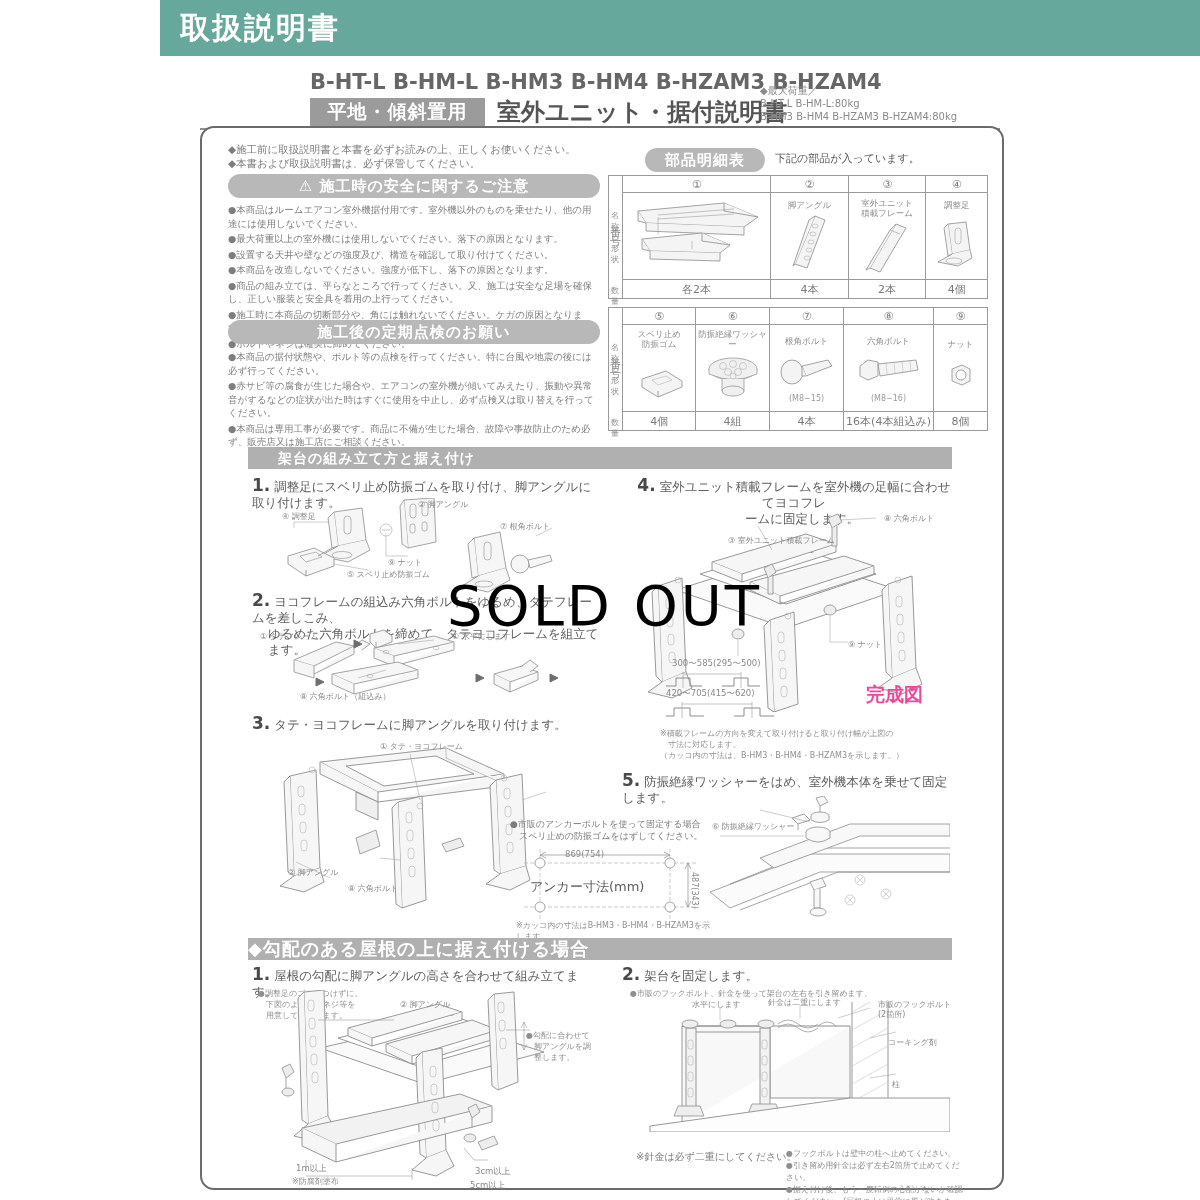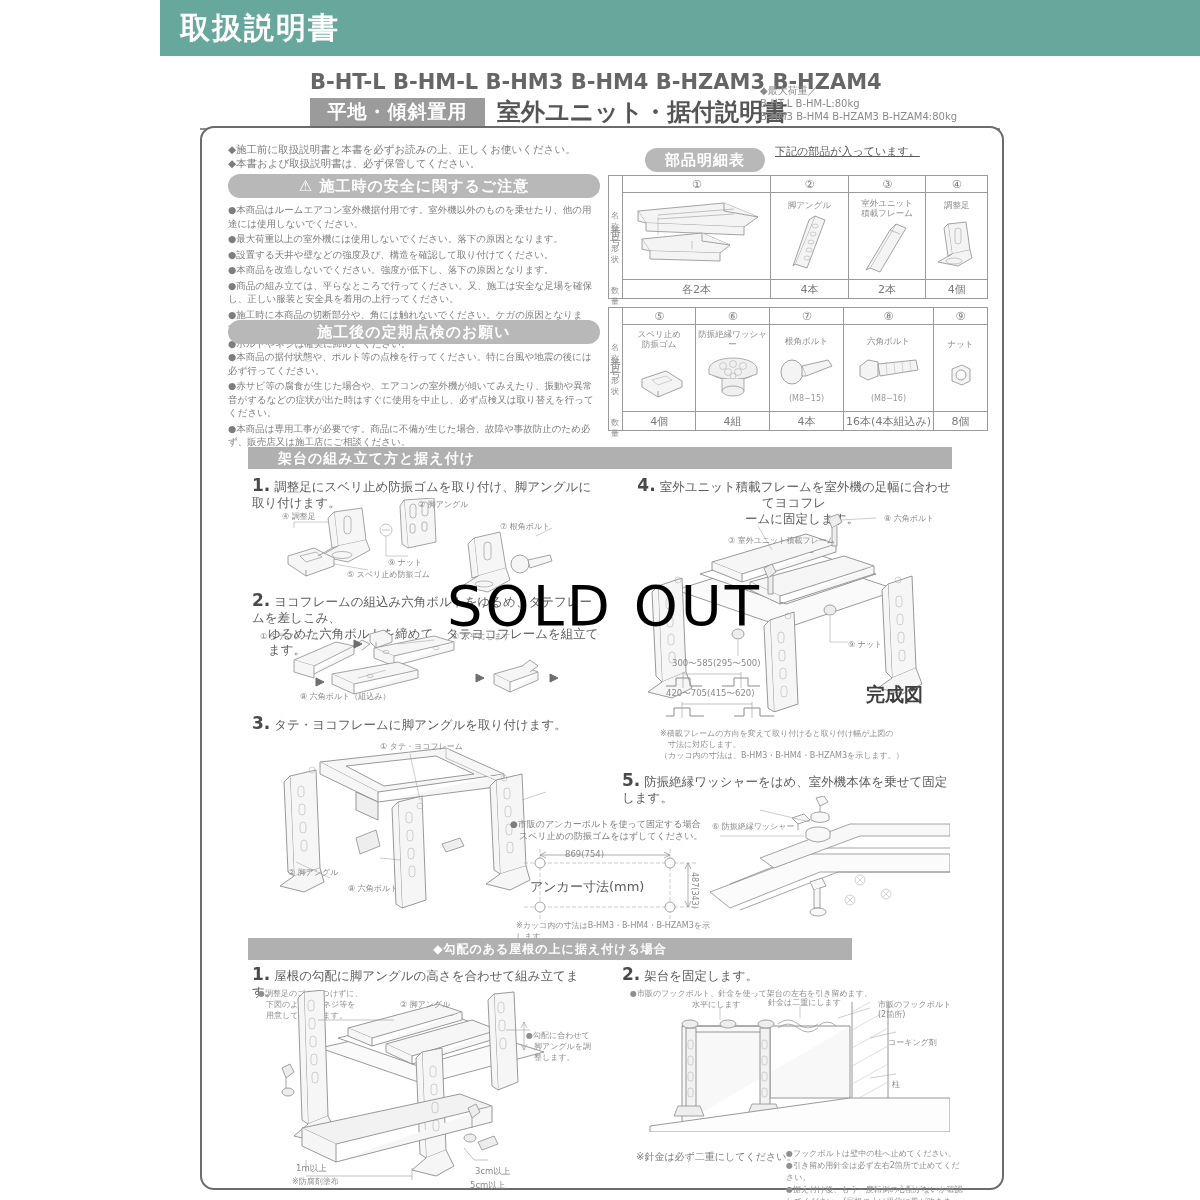--- a/index.html
+++ b/index.html
@@ -103,21 +103,21 @@
   .soldout{
     position:absolute;left:447px;top:573px;
     font-size:56px;font-weight:normal;color:#000000;
     letter-spacing:3px;font-family:"DejaVu Sans","Liberation Sans",sans-serif;
     white-space:nowrap;z-index:50;
   }
 
   .small{font-size:8px;line-height:11px;color:#8f8f8f;position:absolute;}
   .lbl{position:absolute;font-size:8px;color:#8a8a8a;line-height:10px;}
   .dimtxt{position:absolute;font-size:8.5px;color:#8a8a8a;}
-  .kanseizu{position:absolute;font-size:19px;color:#404040;font-weight:bold;}
+  .kanseizu{position:absolute;font-size:19px;color:#ec4899;font-weight:bold;}
 </style>
 </head>
 <body>
 
 <div class="page">
 
   <div class="left-margin"></div>
 
   <div class="header-band"></div>
   <div class="header-title">取扱説明書</div>
@@ -154,21 +154,21 @@
 
   <div class="pill" style="left:228px;top:320px;width:372px;">施工後の定期点検のお願い</div>
 
   <div class="bullet-list" style="left:228px;top:350px;width:372px;">
     <div>●本商品の据付状態や、ボルト等の点検を行ってください。特に台風や地震の後には必ず行ってください。</div>
     <div>●赤サビ等の腐食が生じた場合や、エアコンの室外機が傾いてみえたり、振動や異常音がするなどの症状が出た時はすぐに使用を中止し、必ず点検又は取り替えを行ってください。</div>
     <div>●本商品は専用工事が必要です。商品に不備が生じた場合、故障や事故防止のため必ず、販売店又は施工店にご相談ください。</div>
   </div>
 
   <div class="pill" style="left:645px;top:148px;width:120px;">部品明細表</div>
-  <div class="txt dark" style="left:775px;top:145px;font-size:11px;text-decoration:underline;">下記の部品が入っています。</div>
+  <div class="txt dark" style="left:775px;top:152px;font-size:11px;">下記の部品が入っています。</div>
 
   <table class="ptable" style="left:608px;top:175px;width:380px;">
     <tbody>
         <tr class="numrow">
       <td class="rowlabel" rowspan="3">番<br>号</td>
       <td style="width:148px">①</td>
       <td style="width:78px">②</td>
       <td style="width:78px">③</td>
       <td style="width:62px">④</td>
     </tr>
@@ -654,21 +654,21 @@
           <path d="M153 101 L147 107"></path>
       </g>
       <g stroke="#9a9a9a" stroke-width="0.5" fill="none">
         <path d="M60 14 L110 26"></path>
         <path d="M20 40 L104 40"></path>
       </g>
     </svg>
   </div>
   <div class="lbl" style="left:712px;top:822px;">⑥ 防振絶縁ワッシャー</div>
 
-  <div class="bar" style="left:248px;top:938px;width:604px;text-align:center;font-size:12px;">◆勾配のある屋根の上に据え付ける場合</div>
+  <div class="bar" style="left:248px;top:938px;width:704px;font-size:18px;">◆勾配のある屋根の上に据え付ける場合</div>
 
   <div class="steptitle" style="left:252px;top:966px;width:340px;">
     <span class="stepnum">1.</span>
     <span>屋根の勾配に脚アングルの高さを合わせて組み立てます。</span>
   </div>
   <div class="small" style="left:258px;top:988px;width:130px;">
     <div>●調整足のゴムをつけずに、</div>
     <div>　下図のように木ネジ等を</div>
     <div>　用意して固定します。</div>
   </div>

